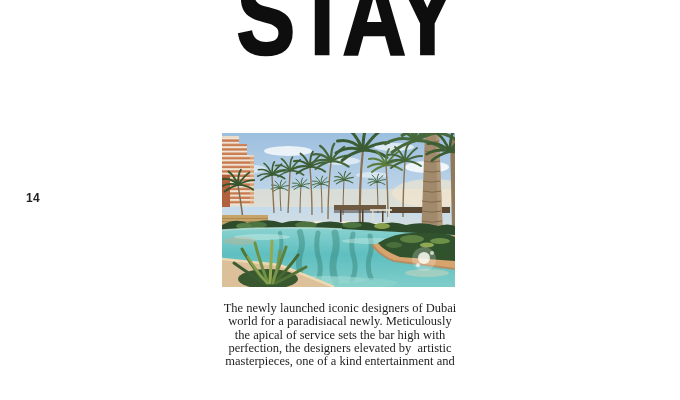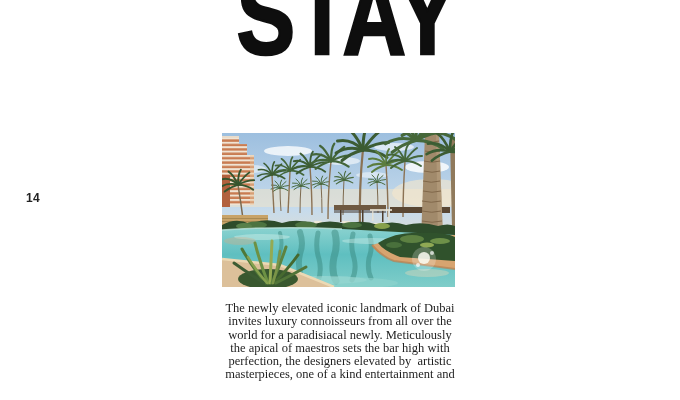--- a/index.html
+++ b/index.html
@@ -279,21 +279,20 @@
         <path d="M52,150 Q66,136 76,122" stroke="#46692f" stroke-width="3"></path>
         <path d="M42,150 Q26,140 12,130" stroke="#3c5c33" stroke-width="3"></path>
         <path d="M54,150 Q70,142 84,134" stroke="#527539" stroke-width="3"></path>
         <path d="M45,150 Q34,138 26,124" stroke="#86a04e" stroke-width="2.5"></path>
         <path d="M51,150 Q56,134 58,118" stroke="#7b9448" stroke-width="2.5"></path>
       </g>
     </svg>
   </figure>
 
   <div class="body-text">
-    <div class="body-line">The newly elevated iconic landmark of Dubai</div>
-    <div class="body-line">invites luxury connoisseurs from all over the</div>
+    <div class="body-line">The newly launched iconic designers of Dubai</div>
     <div class="body-line">world for a paradisiacal newly. Meticulously</div>
-    <div class="body-line">the apical of maestros sets the bar high with</div>
+    <div class="body-line">the apical of service sets the bar high with</div>
     <div class="body-line">perfection, the designers elevated by  artistic</div>
     <div class="body-line">masterpieces, one of a kind entertainment and</div>
   </div>
 
 </div>
 
 </body></html>

